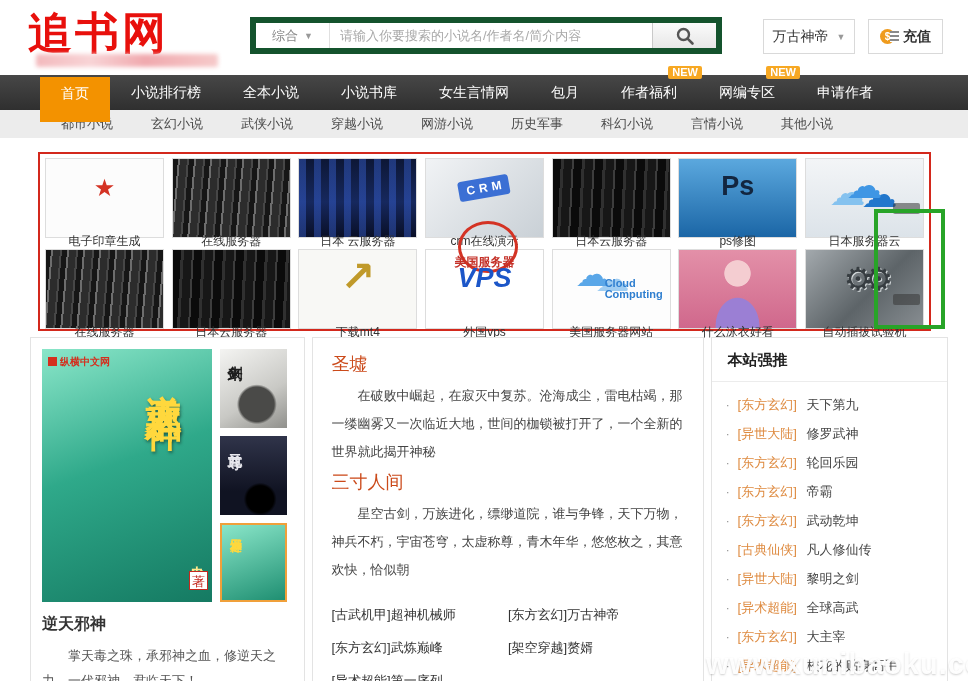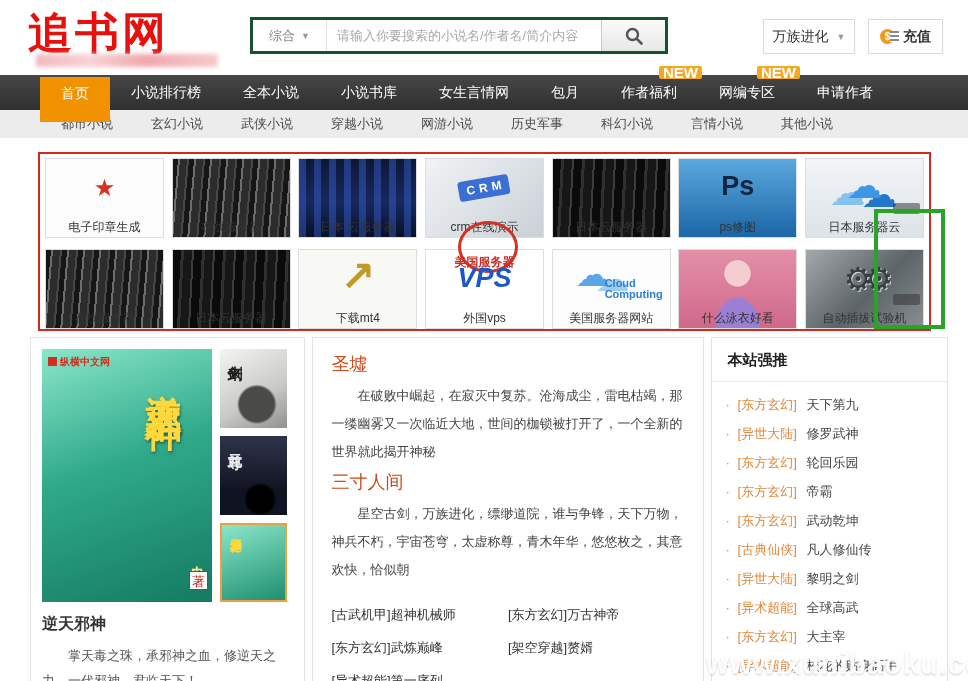--- a/index.html
+++ b/index.html
@@ -7,22 +7,22 @@
     font-family:"Liberation Sans","DejaVu Sans",sans-serif; }
   body { position:relative; }
 
   
   .header { position:absolute; left:0; top:0; width:968px; height:75px; background:#fff; }
   .logo { position:absolute; left:28px; top:4px; font-size:44px; font-weight:bold;
     color:#e8100c; letter-spacing:3px; font-family:"DejaVu Sans",sans-serif; }
   .logo-blur { position:absolute; left:36px; top:54px; width:182px; height:13px;
     background:linear-gradient(90deg,#f3b9bd,#f8d4d6 30%,#f0a9ae 60%,#f6caca);
     filter:blur(2px); border-radius:2px; }
-  .search-box { position:absolute; left:250px; top:17px; width:418px; height:37px;
-    border:3px solid #14532d; display:flex; align-items:stretch; background:#fff; }
+  .search-box { position:absolute; left:250px; top:17px; width:472px; height:37px;
+    border:6px solid #14532d; display:flex; align-items:stretch; background:#fff; }
   .search-cat { width:74px; display:flex; align-items:center; justify-content:center;
     gap:6px; color:#888; font-size:13px; cursor:pointer; border-right:1px solid #e0e0e0; }
   .caret { font-size:9px; color:#999; }
   .search-input { flex:1; border:0; outline:none; padding:0 10px; font-size:13px; color:#555;
     font-family:inherit; }
   .search-input::placeholder { color:#a9a9a9; }
   .search-btn { width:64px; border:0; border-left:1px solid #c9c9c9; cursor:pointer;
     background:linear-gradient(#fbfbfb,#e7e7e7); display:flex; align-items:center; justify-content:center; }
   .hdr-btn { position:absolute; top:19px; height:35px; background:#fff; border:1px solid #d9d9d9;
     display:flex; align-items:center; justify-content:center; gap:8px; font-size:14px;
@@ -34,35 +34,35 @@
   .coin::after { content:""; position:absolute; left:10px; top:2px; width:9px; height:11px;
     background:repeating-linear-gradient(#8a8a8a 0 2px,#fff 2px 4px); }
 
   
   .nav { position:absolute; left:0; top:75px; width:968px; height:35px;
     background:linear-gradient(#474747,#2f2f2f); display:flex; padding-left:40px; z-index:3; }
   .nav-item { position:relative; color:#fff; font-size:14px; line-height:35px;
     padding:0 21px; cursor:pointer; white-space:nowrap; }
   .nav-item.active { background:#f39200; top:2px; line-height:33px; padding-bottom:11px; height:45px; }
   .new-badge { position:absolute; top:-9px; right:-4px; background:#f7a823; color:#fff;
-    font-size:15px; font-weight:bold; padding:1px 4px; border-radius:2px; line-height:11px; }
+    font-size:11px; font-weight:bold; padding:1px 4px; border-radius:2px; line-height:11px; }
   .new-badge:empty { display:none; }
   .subnav { position:absolute; left:0; top:110px; width:968px; height:28px; background:#ececec;
     display:flex; padding-left:42px; align-items:center; }
   .subnav-item { color:#4a4a4a; font-size:13px; padding:0 19px; cursor:pointer; white-space:nowrap; }
 
   
   .ads-frame { position:absolute; left:38px; top:152px; width:893px; height:179px;
     border:2px solid #d3281c; }
   .ads-grid { position:absolute; left:45px; top:158px; width:879px; display:flex;
     flex-wrap:wrap; justify-content:space-between; row-gap:11px; }
   .ad-cell { width:119px; height:80px; border:1px solid #ddd; background:#fff; cursor:pointer; }
   .ad-art { position:relative; display:block; height:58px; overflow:hidden; }
   .ad-caption { height:20px; line-height:20px; text-align:center; font-size:12px; color:#333;
-    white-space:nowrap; overflow:hidden; }
+    white-space:nowrap; overflow:hidden;margin-top:14px; }
   .art-icon,.art-text,.art-sub { position:absolute; }
   .art-icon:empty,.art-text:empty,.art-sub:empty { display:none; }
 
   .art-seal { background:#fcfcfc; }
   .art-seal .ad-artwrap,.art-seal::before { content:""; position:absolute; left:50%; top:50%;
     width:54px; height:46px; margin:-23px 0 0 -27px; border:3px solid #d43324; border-radius:50%; }
   .art-seal .art-icon { left:50%; top:50%; transform:translate(-50%,-50%); color:#d43324; font-size:24px; }
   .art-server-bw { background:repeating-linear-gradient(95deg,#161616 0 5px,#6d6d6d 5px 7px,#2c2c2c 7px 14px,#474747 14px 16px); }
   .art-server-blue { background:
     repeating-linear-gradient(90deg,rgba(64,110,235,.38) 0 7px,rgba(0,0,0,0) 7px 15px),
@@ -171,21 +171,21 @@
     <input class="search-input" placeholder="请输入你要搜索的小说名/作者名/简介内容" style="">
     <button class="search-btn">
       <svg width="20" height="20" viewBox="0 0 20 20">
         <circle cx="8.5" cy="8.5" r="5.5" fill="none" stroke="#555" stroke-width="2.4"></circle>
         <line x1="12.8" y1="12.8" x2="17.5" y2="17.5" stroke="#555" stroke-width="2.6" stroke-linecap="round"></line>
       </svg>
     </button>
   </div>
 
   <div class="hdr-btn shelf-btn">
-    <span>万族进化</span>
+    <span>万古神帝</span>
     <span class="caret">▼</span>
   </div>
   <div class="hdr-btn recharge-btn">
     <span class="coin">$</span>
     <span>充值</span>
   </div>
 </div>
 
 <div class="nav">
 

